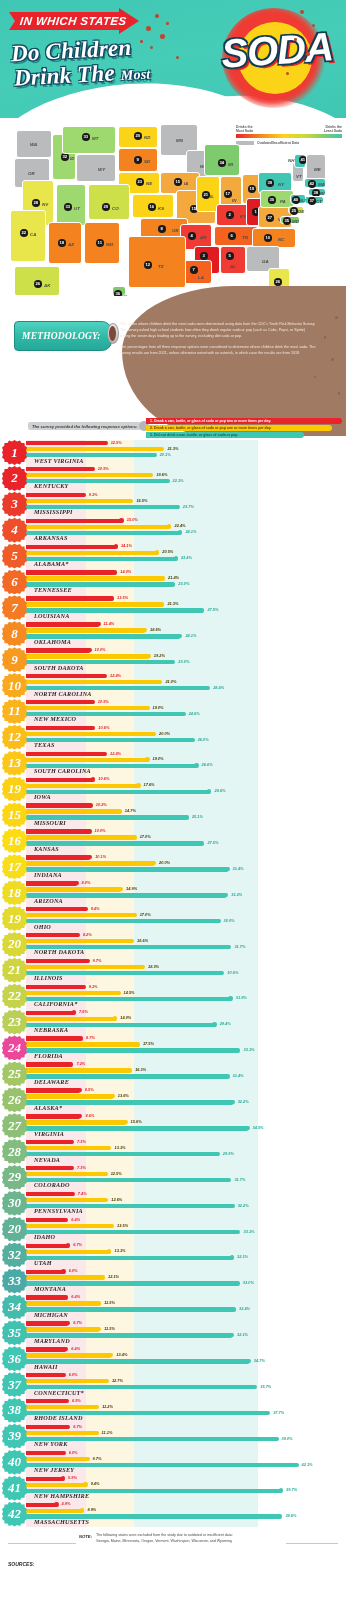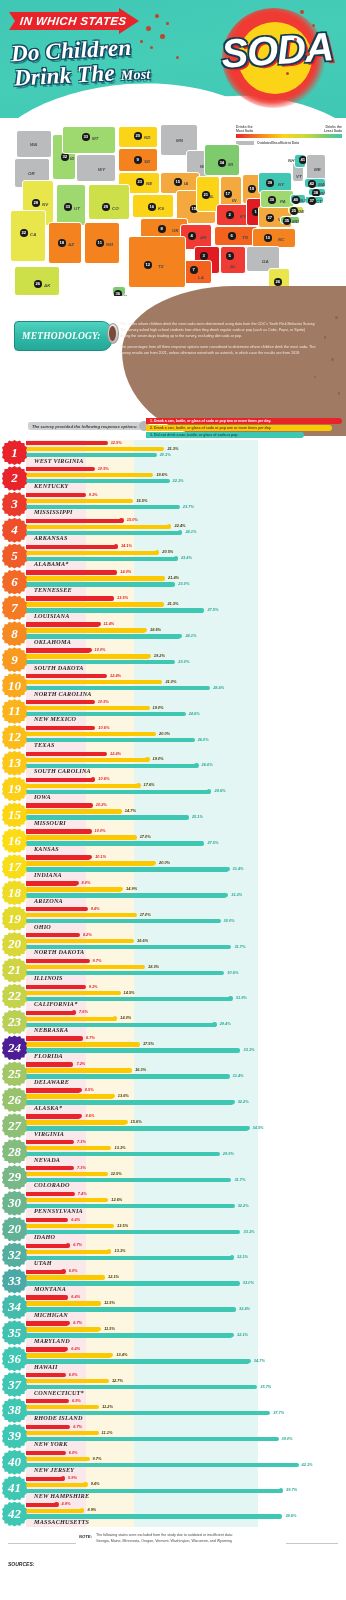--- a/index.html
+++ b/index.html
@@ -892,21 +892,21 @@
             <div class="val">14.0%</div>
           </div>
           <div class="bar bar-teal" style="width: 189.63px;">
             <div class="cap"></div>
             <div class="val">29.4%</div>
           </div>
         </div>
         <div class="state-name">NEBRASKA</div>
       </div>
       <div class="row">
-        <div class="rank-badge" style="background: #4c1d95;">24</div>
+        <div class="rank-badge" style="background: #ec4899;">24</div>
         <div class="bar-group">
           <div class="bar bar-red" style="width: 56.115px;">
             <div class="cap"></div>
             <div class="val">8.7%</div>
           </div>
           <div class="bar bar-yellow" style="width: 112.875px;">
             <div class="cap"></div>
             <div class="val">17.5%</div>
           </div>
           <div class="bar bar-teal" style="width: 213.495px;">

